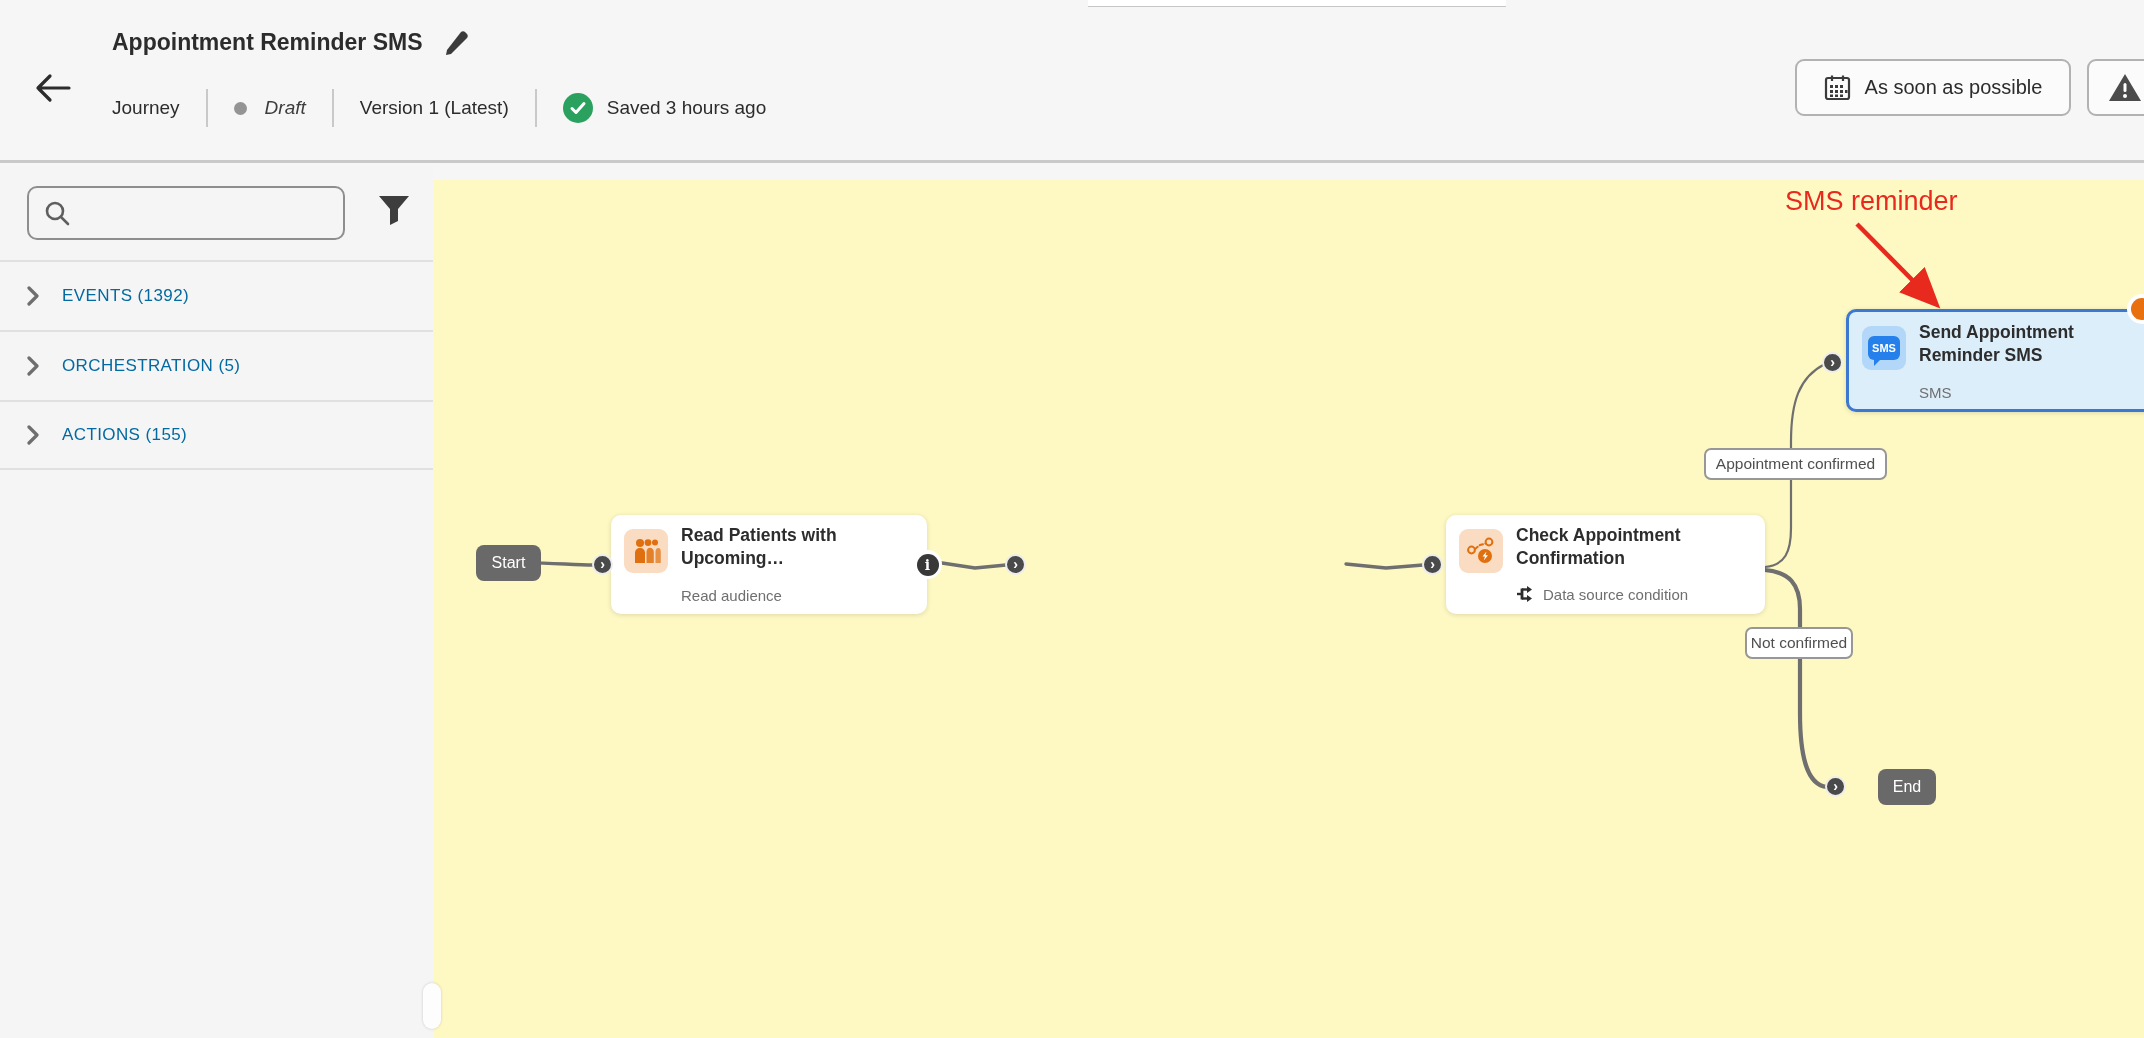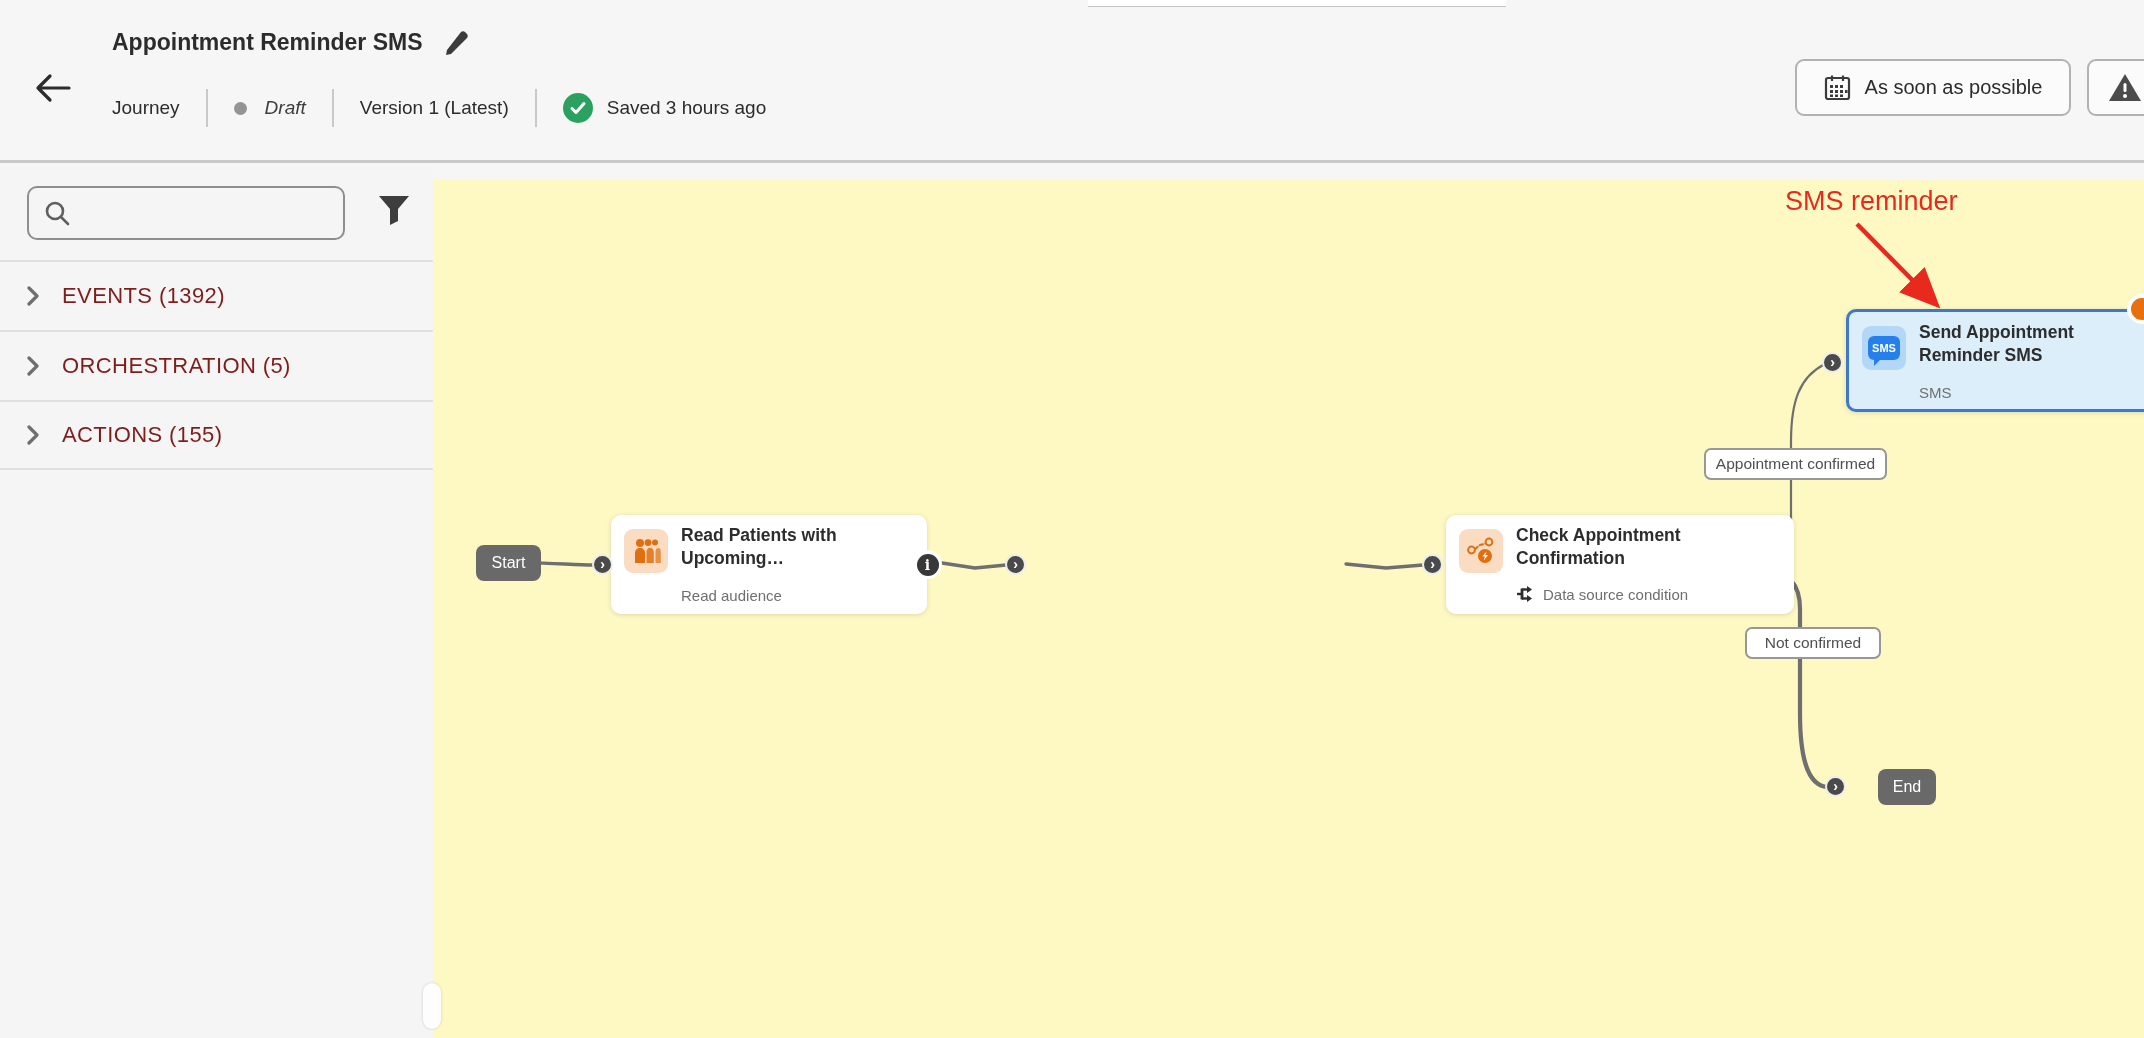--- a/index.html
+++ b/index.html
@@ -36,21 +36,21 @@
   .search-input { width:100%; height:100%; border:2px solid #8e8e8e; border-radius:10px;
     background:transparent; padding-left:56px; font-size:18px; color:#2c2c2c; outline:none; }
   .search-icon { position:absolute; left:16px; top:13px; }
   .filter-btn { position:absolute; left:370px; top:22px; width:48px; height:48px;
     display:flex; align-items:center; justify-content:center; cursor:pointer; }
   .side-list { position:absolute; left:0; top:94px; width:433px; }
   .side-row { height:70px; display:flex; align-items:center; padding-left:26px;
     border-top:2px solid #e0e0e0; cursor:pointer; }
   .side-row:last-child { border-bottom:2px solid #e0e0e0; }
   .side-chevron { color:#6e6e6e; margin-right:22px; display:flex; }
-  .side-label { font-size:22px; color:#7f1d1d; letter-spacing:0.4px; }
+  .side-label { font-size:17px; color:#0369a1; letter-spacing:0.4px; }
   .side-scroll-thumb { position:absolute; left:423px; top:817px; width:18px; height:46px;
     background:#fdfdfd; border-radius:9px; box-shadow:0 0 3px rgba(0,0,0,0.18); }
 
   
   .canvas { position:absolute; left:433px; top:180px; width:1711px; height:872px;
     background:#fef9c3; overflow:hidden; z-index:10; }
   .edges { position:absolute; left:0; top:0; }
 
   .pill { position:absolute; background:#696969; color:#fff; border-radius:8px;
     display:flex; align-items:center; justify-content:center; font-size:16px; z-index:3;margin-left:28px; }
@@ -233,21 +233,21 @@
     <path d="M1332,390 C1356,392 1367,404 1367,429 L1367,533 C1367,577 1374,605 1394,607" stroke="#6f6f6f" stroke-width="4.2" fill="none" stroke-linecap="round"></path>
 
     <line x1="1424" y1="44" x2="1501" y2="122" stroke="#e8291d" stroke-width="4.5" marker-end="url(#redarrow)"></line>
   </svg>
 
   <div class="annotation-text">SMS reminder</div>
 
   <div class="branch-label" style="left:1271px; top:268px; width:183px; height:32px;">
     <span>Appointment confirmed</span>
   </div>
-  <div class="branch-label" style="left:1312px; top:447px; width:136px; height:32px;">
+  <div class="branch-label" style="left:1312px; top:447px; width:108px; height:32px;">
     <span>Not confirmed</span>
   </div>
 
   <div class="pill" style="left:15px; top:365px; width:65px; height:36px;">
     <span>Start</span>
   </div>
   <div class="pill" style="left:1417px; top:589px; width:58px; height:36px;">
     <span>End</span>
   </div>
 
@@ -272,21 +272,21 @@
       <div>Read Patients with</div>
       <div>Upcoming…</div>
     </div>
     <div class="node-sub" style="top:72px;">Read audience</div>
     <div class="info-badge" style="left:302px; top:35px;">
       <span class="inner">i</span>
     </div>
   </div>
 
 
-  <div class="node-card" style="left:1013px; top:335px; width:348px; height:99px;padding-left:28px;">
+  <div class="node-card" style="left:1013px; top:335px; width:319px; height:99px;padding-left:28px;">
     <div class="node-tile">
       <svg width="30" height="30" viewBox="0 0 30 30">
         <circle cx="5.5" cy="14" r="3.4" fill="none" stroke="#e0700f" stroke-width="2"></circle>
         <circle cx="23" cy="6" r="3.4" fill="none" stroke="#e0700f" stroke-width="2"></circle>
         <path d="M9 13 L14 9 L19.5 7.5" stroke="#e0700f" stroke-width="2" fill="none" stroke-dasharray="3.5 2.5" stroke-linecap="round"></path>
         <circle cx="19" cy="20" r="7" fill="#e0700f"></circle>
         <path d="M20.5 15.5 L16.5 20.5 H19 L17.8 24.5 L22 19.3 H19.4 Z" fill="#fff"></path>
       </svg>
     </div>
     <div class="node-title">

